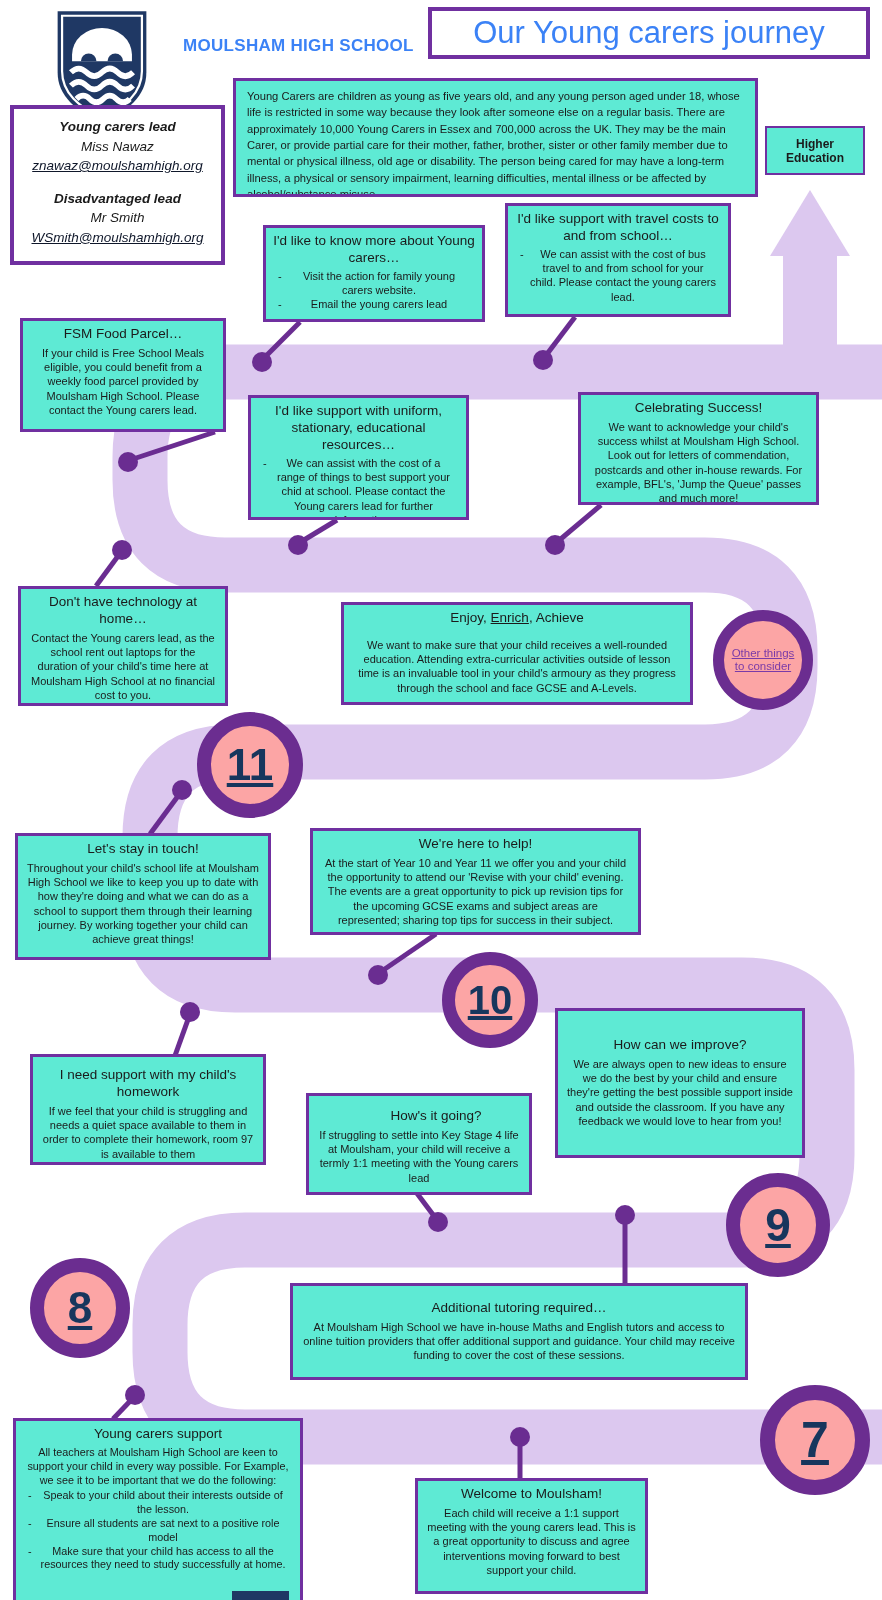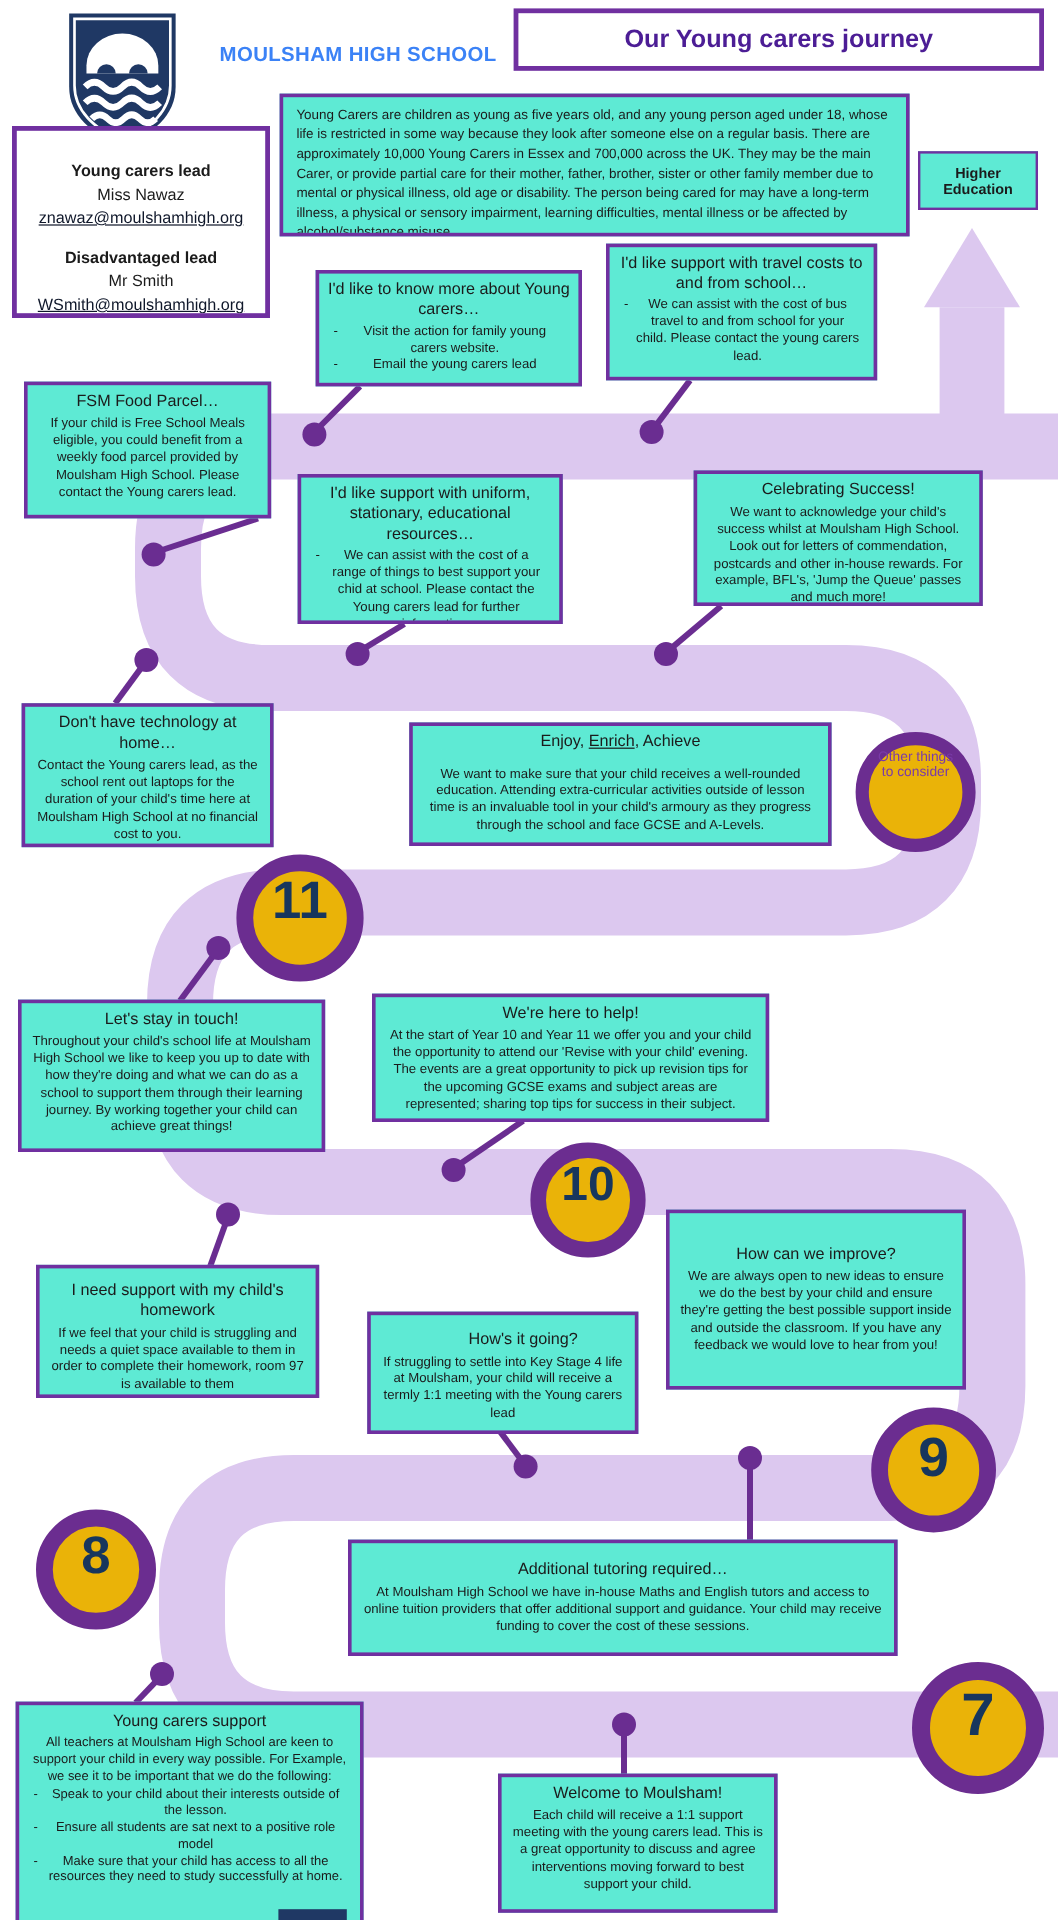--- a/index.html
+++ b/index.html
@@ -6,31 +6,31 @@
   body{width:882px;height:1600px;position:relative;background:#fff;
        font-family:"Liberation Sans",sans-serif;overflow:hidden;color:#1b1b1b;}
   svg.layer{position:absolute;left:0;top:0;z-index:1;}
   .box{position:absolute;background:#5eead4;border:3px solid #7030A0;box-sizing:border-box;
        text-align:center;z-index:3;overflow:hidden;}
   .box .t{font-weight:normal;font-size:13.5px;line-height:1.25;padding:5px 6px 2px;}
   .box .b{font-size:11px;line-height:1.3;padding:1px 9px 2px;}
   .bullet{position:relative;font-size:11px;line-height:1.3;padding:0 12px 0 22px;}
   .bullet .dash{position:absolute;left:12px;}
   .white-card{background:#fff;border-width:4px;}
-  .circle{position:absolute;border-radius:50%;background:#eab308;border:14px solid #6B2D90;
-          display:flex;align-items:flex-start;justify-content:center;font-weight:bold;
-          color:#17365D;box-sizing:border-box;z-index:3;}
+  .circle{position:absolute;border-radius:50%;background:#fca5a5;border:14px solid #6B2D90;
+          display:flex;align-items:center;justify-content:center;font-weight:bold;
+          color:#17365D;box-sizing:border-box;z-index:3;text-decoration:underline;}
   #title-box{left:428px;top:7px;width:442px;height:52px;background:#fff;border:4px solid #7030A0;
              display:flex;align-items:center;justify-content:center;}
-  #title-box .title{font-size:21px;font-weight:bold;color:#4c1d95;white-space:nowrap;}
+  #title-box .title{font-size:31px;font-weight:normal;color:#3b82f6;white-space:nowrap;}
   #school-name{position:absolute;left:183px;top:36px;font-size:17px;font-weight:bold;
                color:#3b82f6;letter-spacing:.3px;z-index:3;}
   #logo{position:absolute;left:52px;top:8px;z-index:3;}
   #contact-card{left:10px;top:105px;width:215px;height:160px;font-size:13.5px;line-height:1.45;
-                padding-top:24px;}
+                padding-top:8px;font-style:italic;}
   #contact-card .lbl{font-weight:bold;}
   #contact-card .gap{height:13px;}
   a.email{color:#0f172a;text-decoration:underline;}
   #box-intro{left:233px;top:78px;width:525px;height:119px;}
   #box-intro .b{font-size:11.2px;line-height:1.46;padding:7px 11px;text-align:left;}
   #box-higher{left:765px;top:126px;width:100px;height:49px;border-width:2px;display:flex;
               align-items:center;justify-content:center;font-weight:bold;font-size:12px;}
   #box-know{left:263px;top:225px;width:222px;height:97px;}
   #box-travel{left:505px;top:203px;width:226px;height:114px;}
   #box-fsm{left:20px;top:318px;width:206px;height:114px;}

